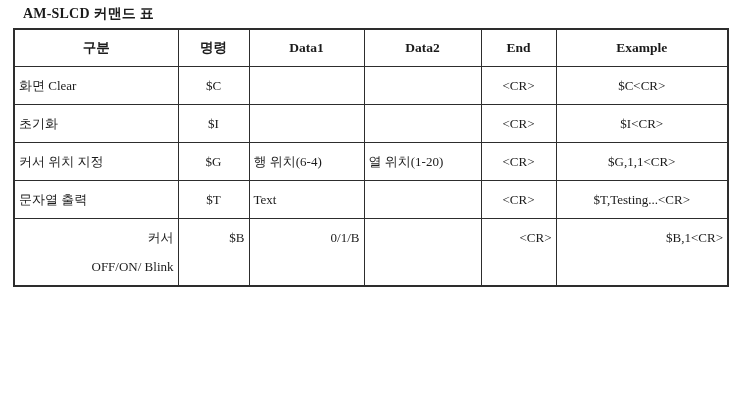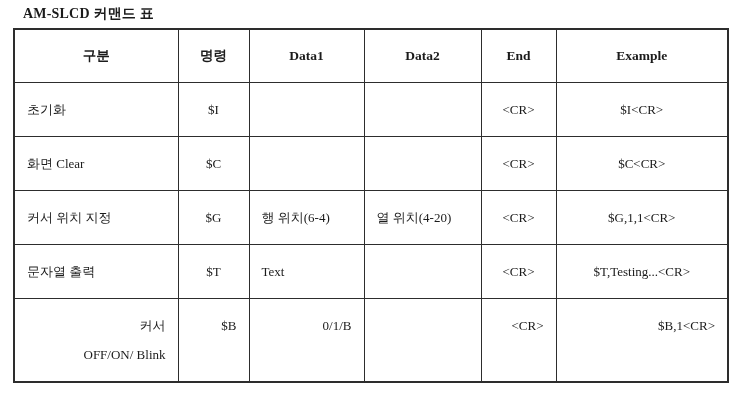--- a/index.html
+++ b/index.html
@@ -28,21 +28,21 @@
     border-collapse: collapse;
     table-layout: fixed;
     width: 714px;
     border: 2px solid #2d2d2d;
   }
   table.cmd-table th,
   table.cmd-table td {
     border: 1.5px solid #2d2d2d;
     font-size: 13px;
     line-height: 29px;
-    padding: 12px;
+    padding: 4px;
     vertical-align: top;
     overflow: hidden;
   }
   table.cmd-table th {
     font-weight: bold;
     font-size: 13.5px;
     text-align: center;
     height: 28px;
     line-height: 28px;
   }
@@ -86,40 +86,40 @@
         <th>구분</th>
         <th>명령</th>
         <th>Data1</th>
         <th>Data2</th>
         <th>End</th>
         <th>Example</th>
       </tr>
     </thead>
     <tbody>
       <tr class="r-single">
+        <td class="c-cat">화면 Clear</td>
+        <td class="c-cmd">$C</td>
+        <td class="c-d1"></td>
+        <td class="c-d2"></td>
+        <td class="c-end">&lt;CR&gt;</td>
+        <td class="c-ex">$C&lt;CR&gt;</td>
+      </tr>
+      <tr class="r-single">
         <td class="c-cat">초기화</td>
         <td class="c-cmd">$I</td>
         <td class="c-d1"></td>
         <td class="c-d2"></td>
         <td class="c-end">&lt;CR&gt;</td>
         <td class="c-ex">$I&lt;CR&gt;</td>
       </tr>
       <tr class="r-single">
-        <td class="c-cat">화면 Clear</td>
-        <td class="c-cmd">$C</td>
-        <td class="c-d1"></td>
-        <td class="c-d2"></td>
-        <td class="c-end">&lt;CR&gt;</td>
-        <td class="c-ex">$C&lt;CR&gt;</td>
-      </tr>
-      <tr class="r-single">
         <td class="c-cat">커서 위치 지정</td>
         <td class="c-cmd">$G</td>
         <td class="c-d1">행 위치(6-4)</td>
-        <td class="c-d2">열 위치(4-20)</td>
+        <td class="c-d2">열 위치(1-20)</td>
         <td class="c-end">&lt;CR&gt;</td>
         <td class="c-ex">$G,1,1&lt;CR&gt;</td>
       </tr>
       <tr class="r-tall">
         <td class="c-cat">문자열 출력</td>
         <td class="c-cmd">$T</td>
         <td class="c-d1">Text</td>
         <td class="c-d2"></td>
         <td class="c-end">&lt;CR&gt;</td>
         <td class="c-ex">$T,Testing...&lt;CR&gt;</td>

